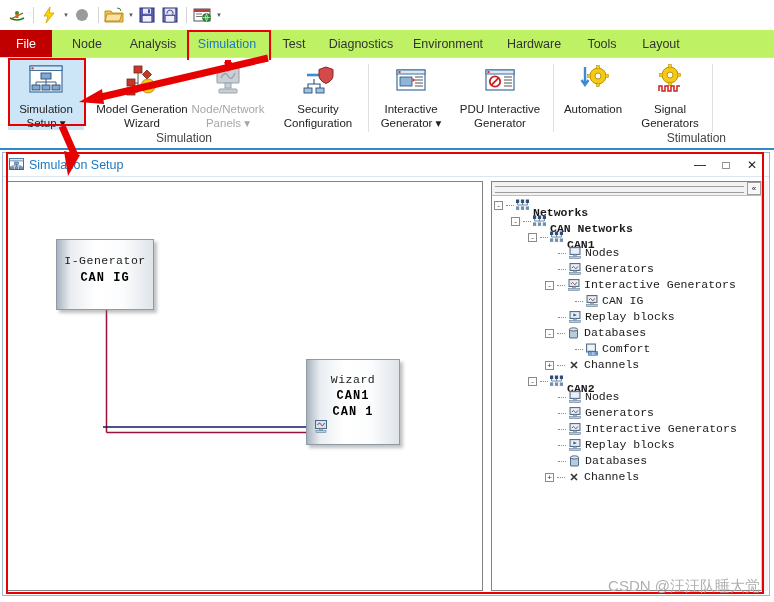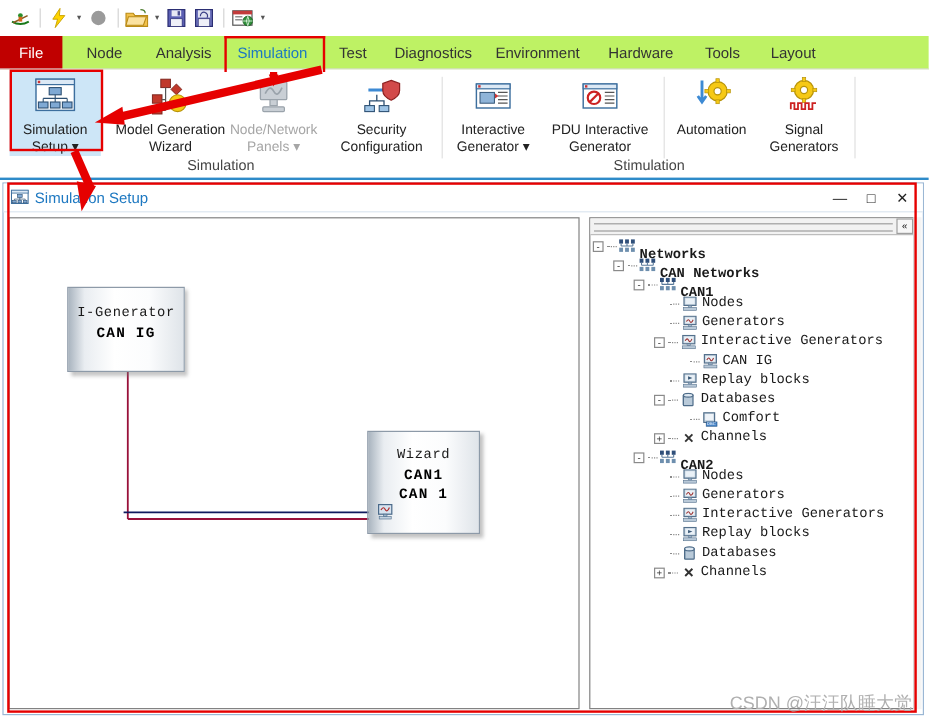--- a/index.html
+++ b/index.html
@@ -349,21 +349,21 @@
         <rect x="8.4" y="9.6" width="3.2" height="2.8" fill="#f6c915" stroke="#b8940a" stroke-width="0.6"></rect>
         <rect x="26.4" y="9.6" width="3.2" height="2.8" fill="#f6c915" stroke="#b8940a" stroke-width="0.6"></rect>
         <path d="M8 27 v-5 h3 v5 h3 v-5 h3 v5 h3 v-5 h3 v5 h3 v-5 h3" stroke="#cc2222" stroke-width="1.5" fill="none"></path>
       </svg>
     </div>
     <span class="lb">Signal</span>
     <span class="lb">Generators</span>
   </div>
 
   <div class="grp-sep" style="left:712px;"></div>
-  <div class="grp-label" style="left:370px;width:342px;">Stimulation</div>
+  <div class="grp-label" style="left:384px;width:342px;text-align:right;">Stimulation</div>
 </div>
 
 <div class="mdi">
   <div class="mdi-title">
     <span class="tico">
       <svg width="15" height="13" viewBox="0 0 15 13">
         <rect x="0.5" y="0.5" width="14" height="11" fill="#ffffff" stroke="#3d6f9e"></rect>
         <rect x="0.5" y="0.5" width="14" height="2.4" fill="#dce9f5" stroke="#3d6f9e" stroke-width="0.7"></rect>
         <rect x="5.5" y="4" width="4" height="2.6" fill="#7fa9d4" stroke="#2c4f72" stroke-width="0.5"></rect>
         <path d="M7.5 6.6 v1.3 M3 7.9 h9 M3 7.9 v1 M7.5 7.9 v1 M12 7.9 v1" stroke="#2c4f72" stroke-width="0.6" fill="none"></path>

